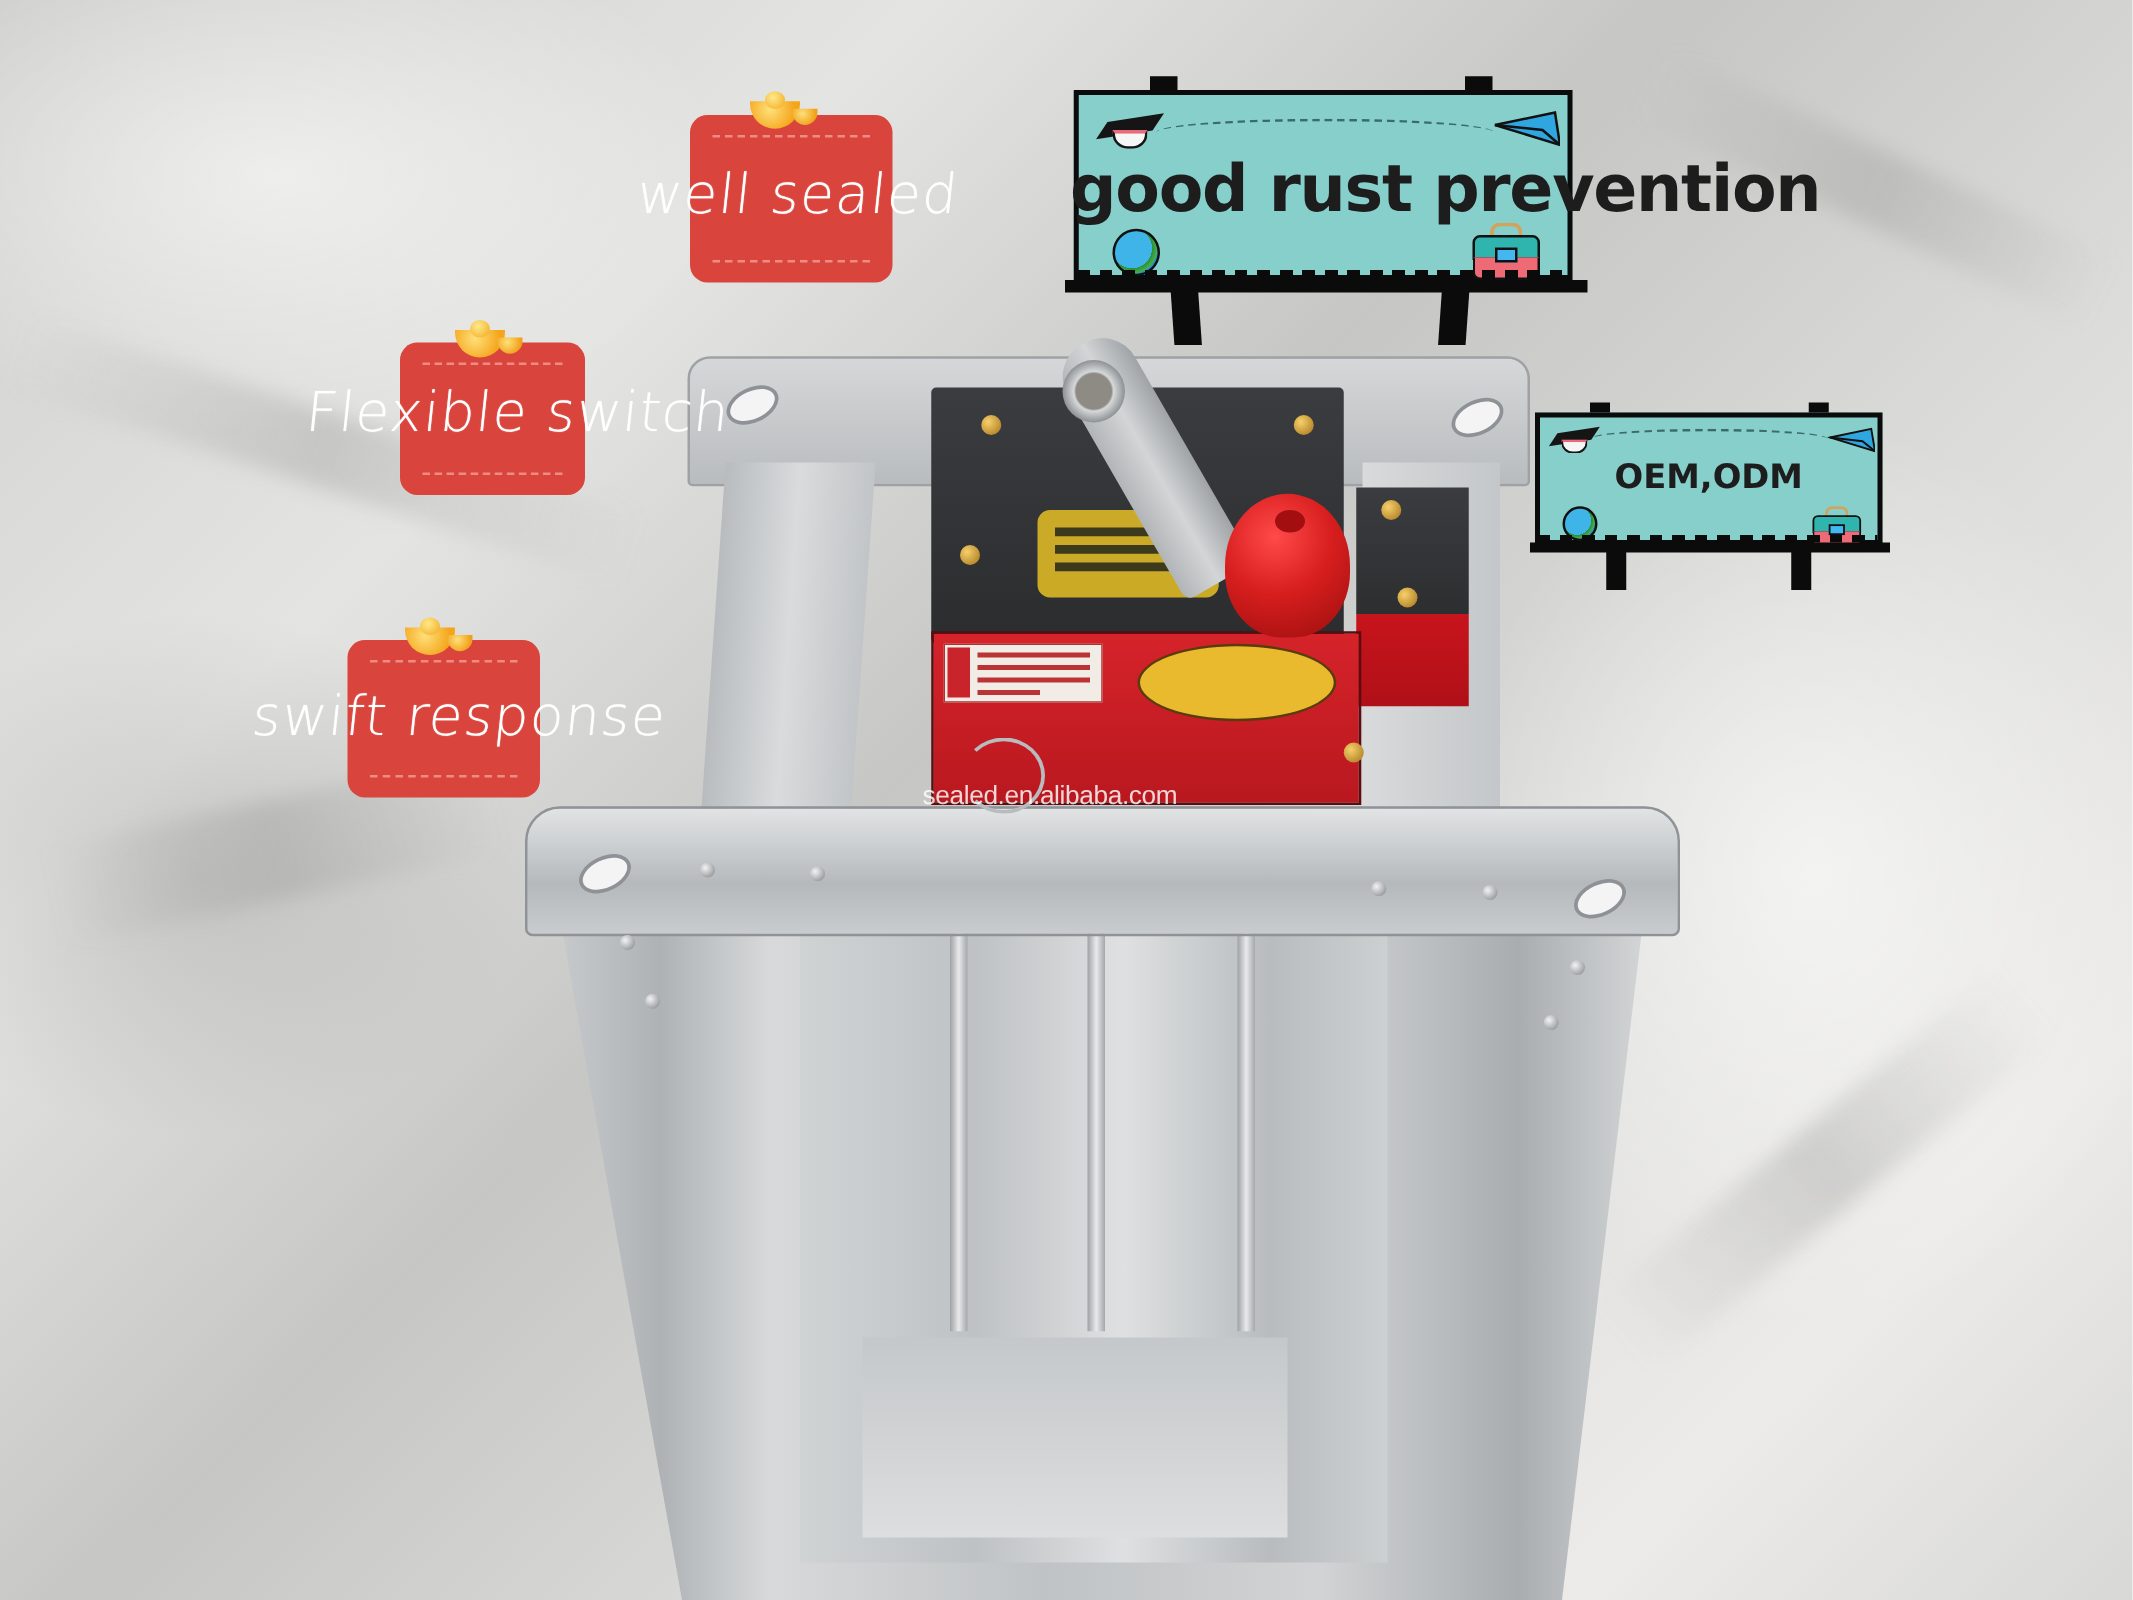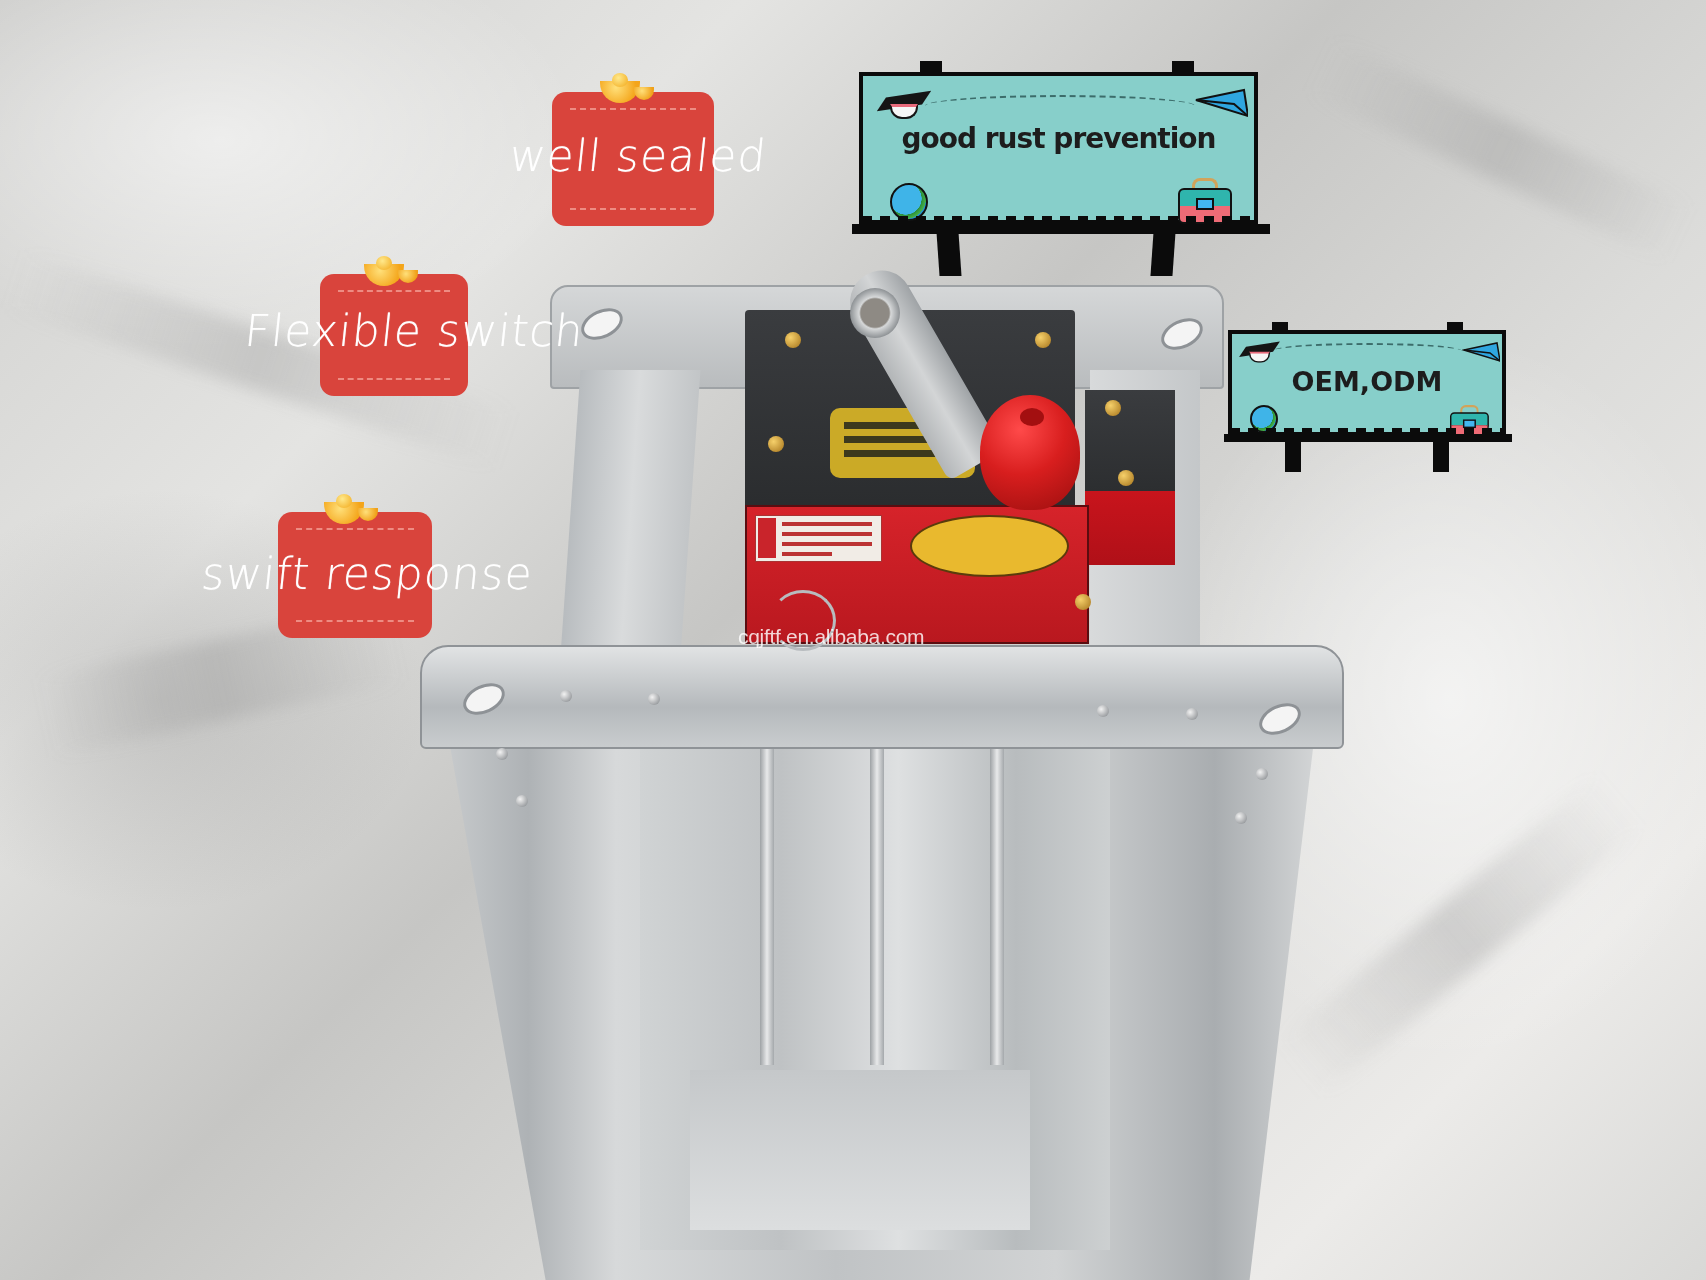--- a/index.html
+++ b/index.html
@@ -196,21 +196,21 @@
   <div class="screw" style="left:1118px;top:470px;"></div>
   <div class="screw" style="left:1075px;top:594px;"></div>
   <div class="pull-ring"></div>
 
   <div class="lever"></div>
   <div class="pivot"></div>
   <div class="knob-base"></div>
   <div class="knob"></div>
   <div class="knob-hole"></div>
 
-  <div class="watermark">cqjftf.en.alibaba.com</div>
+  <div class="watermark">sealed.en.alibaba.com</div>
 
   <div class="note">
     <div class="note-card" style="left:552px;top:92px;width:162px;height:134px;"></div>
     <div class="ingot" style="left:600px;top:73px;">
       <div class="big" style="left:0;top:8px;"></div>
       <div class="bump" style="left:12px;top:0;"></div>
       <div class="small" style="left:34px;top:14px;"></div>
     </div>
     <div class="note-text" style="left:510px;top:130px;">well  sealed</div>
   </div>
@@ -241,21 +241,21 @@
     <div class="bb-panel" style="left:859px;top:72px;width:399px;height:152px;"></div>
     <div class="bb-dash" style="left:925px;top:95px;width:270px;height:20px;"></div>
     <div class="cap" style="left:878px;top:94px;">
       <div class="board" style="left:6px;top:0;"></div>
       <div class="band" style="left:12px;top:10px;"></div>
     </div>
     <svg style="position:absolute;left:1194px;top:88px;" width="54" height="30" viewBox="0 0 54 30">
       <polygon points="2,12 50,2 54,28" fill="#2fa6e0" stroke="#111" stroke-width="2"></polygon>
       <polyline points="2,12 40,16 54,28" fill="none" stroke="#111" stroke-width="2"></polyline>
     </svg>
-    <div class="bb-text" style="left:856px;top:122px;width:405px;font-size:28px;letter-spacing:-1px;">good rust prevention</div>
+    <div class="bb-text" style="left:856px;top:122px;width:405px;font-size:52px;letter-spacing:-1px;">good rust prevention</div>
     <div class="globe" style="left:890px;top:183px;width:34px;height:34px;"></div>
     <div class="bag" style="left:1178px;top:178px;">
       <div class="handle" style="left:14px;top:0;width:20px;height:10px;"></div>
       <div class="top" style="left:0;top:10px;width:50px;height:16px;"></div>
       <div class="bottom" style="left:0;top:28px;width:50px;height:16px;"></div>
       <div class="clasp" style="left:18px;top:20px;width:14px;height:8px;"></div>
     </div>
     <div class="bb-teeth" style="left:862px;top:216px;width:392px;"></div>
     <div class="bb-shelf" style="left:852px;top:224px;width:418px;height:10px;"></div>
     <div class="bb-leg" style="left:938px;top:232px;width:22px;height:44px;transform:skewX(4deg);"></div>

